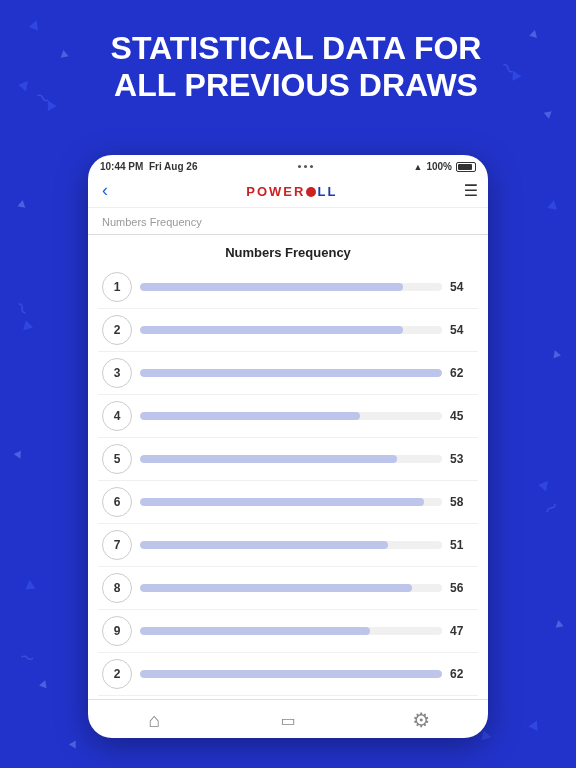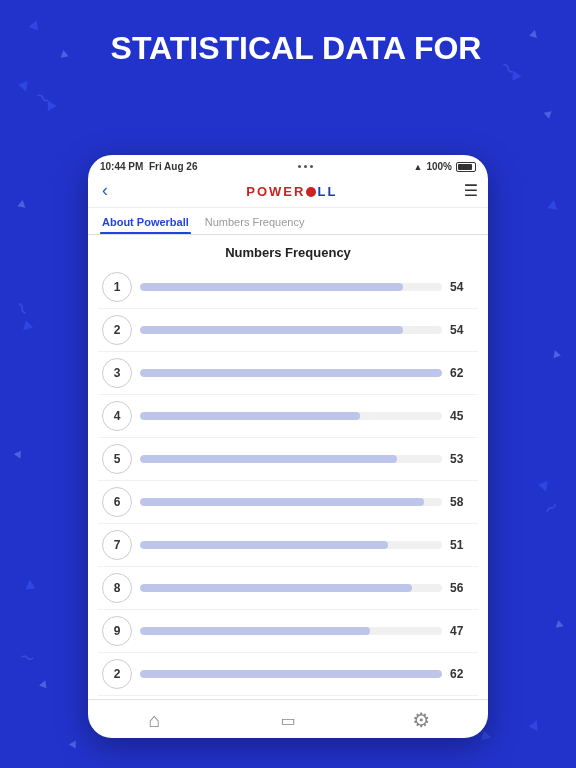--- a/index.html
+++ b/index.html
@@ -275,20 +275,21 @@
   <div class="confetti-piece tri tri-blue" style="top:720px;left:530px;transform:rotate(25deg)"></div>
   <div class="confetti-piece squiggle" style="top:300px;left:14px;transform:rotate(60deg)">〜</div>
   <div class="confetti-piece squiggle" style="top:500px;left:545px;transform:rotate(-40deg)">〜</div>
   <div class="confetti-piece squiggle" style="top:650px;left:20px;transform:rotate(10deg)">〜</div>
   <div class="confetti-piece tri tri-light" style="top:740px;left:70px;transform:rotate(30deg)"></div>
   <div class="confetti-piece tri tri-blue" style="top:730px;left:480px;transform:rotate(-15deg)"></div>
 </div>
 
 <div class="hero-text">
   <div>STATISTICAL DATA FOR</div>
+  <div>ALL PREVIOUS DRAWS</div>
 </div>
 
 <div class="phone-frame">
 
   <div class="status-bar">
     <span class="status-bar-left">
       <span>10:44 PM</span>&nbsp;&nbsp;<span>Fri Aug 26</span>
     </span>
     <span class="status-bar-center">
       <span></span>
@@ -306,21 +307,20 @@
 
   <div class="app-nav">
     <span class="back-btn">‹</span>
     <span class="app-logo">
       <span style="color:#cc2222;font-weight:900;font-size:13px;letter-spacing:2px;margin-left:8px;">POWER</span><span class="logo-circle"></span><span style="color:#1a3bb5;font-weight:900;font-size:13px;letter-spacing:2px;">LL</span>
     </span>
     <span class="hamburger-btn">☰</span>
   </div>
 
   <div class="tab-bar">
-    <div class="tab-item active">About Powerball</div>
     <div class="tab-item">Numbers Frequency</div>
   </div>
 
   <div class="content-area">
     <div class="section-title">Numbers Frequency</div>
 
     <ul class="frequency-list" id="freq-list">
     <li class="frequency-row">
       <div class="number-badge">1</div>
       <div class="frequency-bar-wrap">

